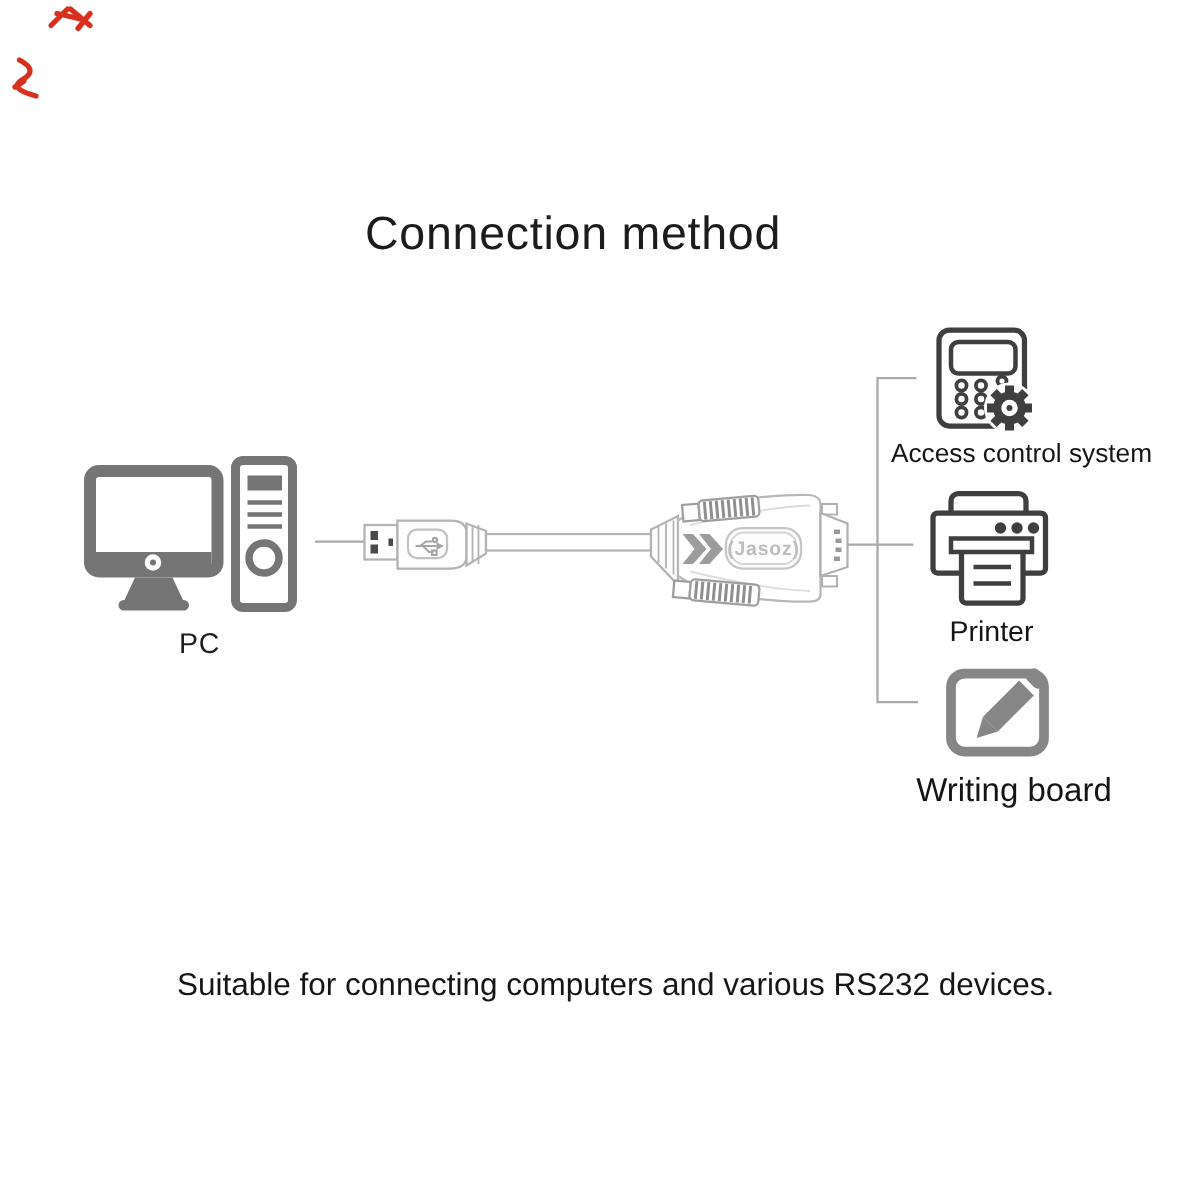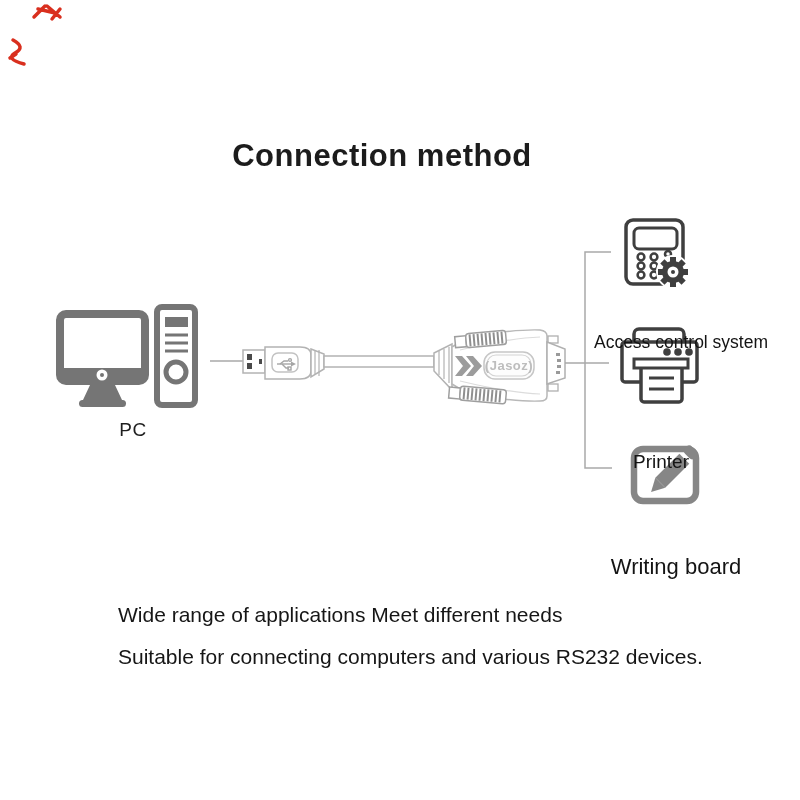--- a/index.html
+++ b/index.html
@@ -18,30 +18,30 @@
   html,body{margin:0;padding:0;}
   body{
     width:800px;height:800px;background:var(--bg);
     font-family:"Liberation Sans", sans-serif;
     overflow:hidden;
   }
   .stage{position:relative;width:800px;height:800px;background:var(--bg);}
   .abs{position:absolute;}
   .title{
     top:138px;left:382px;transform:translateX(-50%);
-    font-size:31px;font-weight:bold;color:var(--title);
+    font-size:31px;font-weight:normal;color:var(--title);
     white-space:nowrap;letter-spacing:.5px;
   }
   .pc-label{
     top:419px;left:133px;transform:translateX(-50%);
     font-size:19px;color:#1f1f1f;letter-spacing:.5px;white-space:nowrap;
   }
   .dev-label{
     transform:translateX(-50%);
-    color:var(--label);white-space:nowrap;margin-top:40px;
+    color:var(--label);white-space:nowrap;
   }
   .lbl-access{top:292px;left:681px;font-size:17.5px;}
   .lbl-printer{top:411px;left:661px;font-size:19px;}
   .lbl-board{top:514px;left:676px;font-size:22px;}
   .footer-line{left:118px;font-size:21px;color:#161616;white-space:nowrap;}
   .footer-1{top:603px;}
   .footer-2{top:645px;}
   svg text{font-family:"Liberation Sans", sans-serif;}
 </style>
 </head>
@@ -192,15 +192,14 @@
   </svg>
 
   <div class="abs title">Connection method</div>
 
   <div class="abs pc-label">PC</div>
 
   <div class="abs dev-label lbl-access">Access control system</div>
   <div class="abs dev-label lbl-printer">Printer</div>
   <div class="abs dev-label lbl-board">Writing board</div>
 
-  <div class="abs footer-line footer-1">Wide range of applications Meet different needs</div>
   <div class="abs footer-line footer-2">Suitable for connecting computers and various RS232 devices.</div>
 </div>
 
 </body></html>

